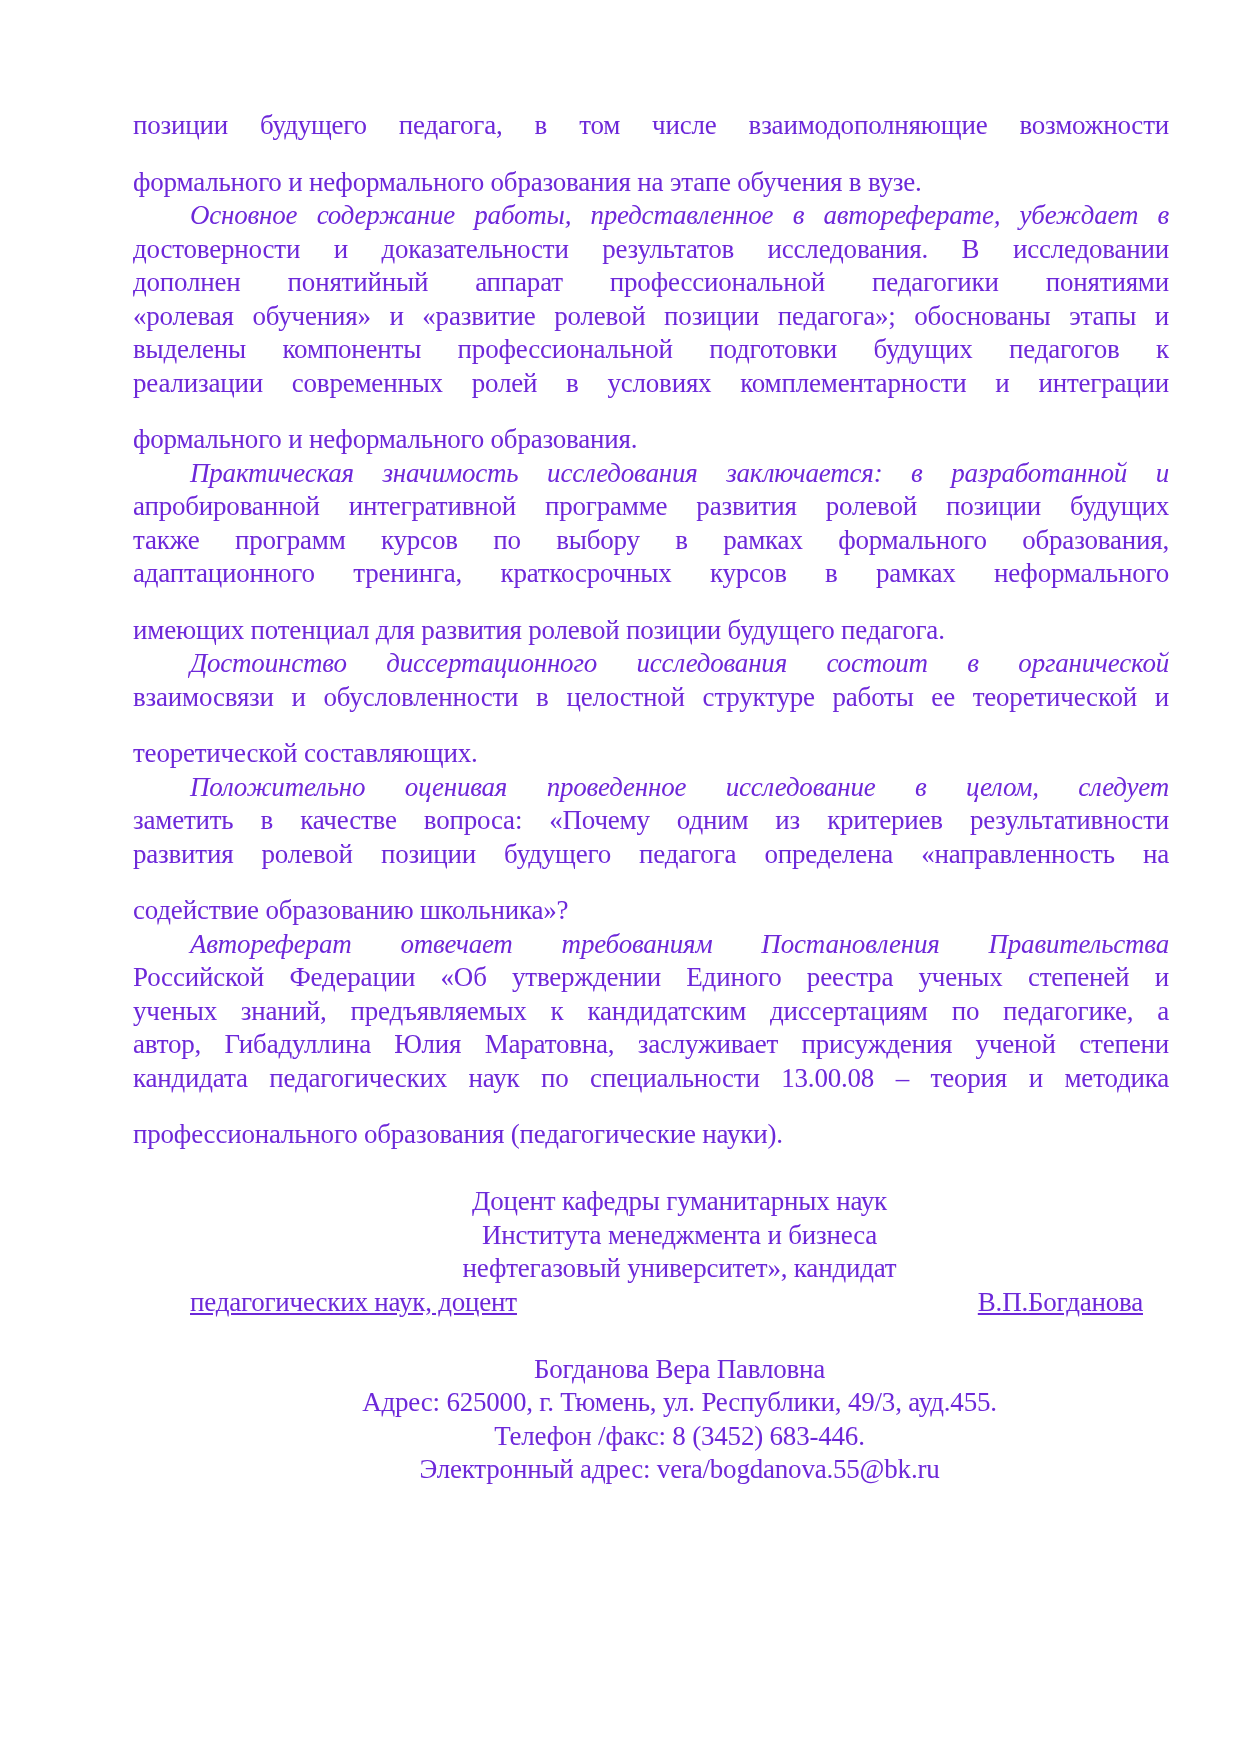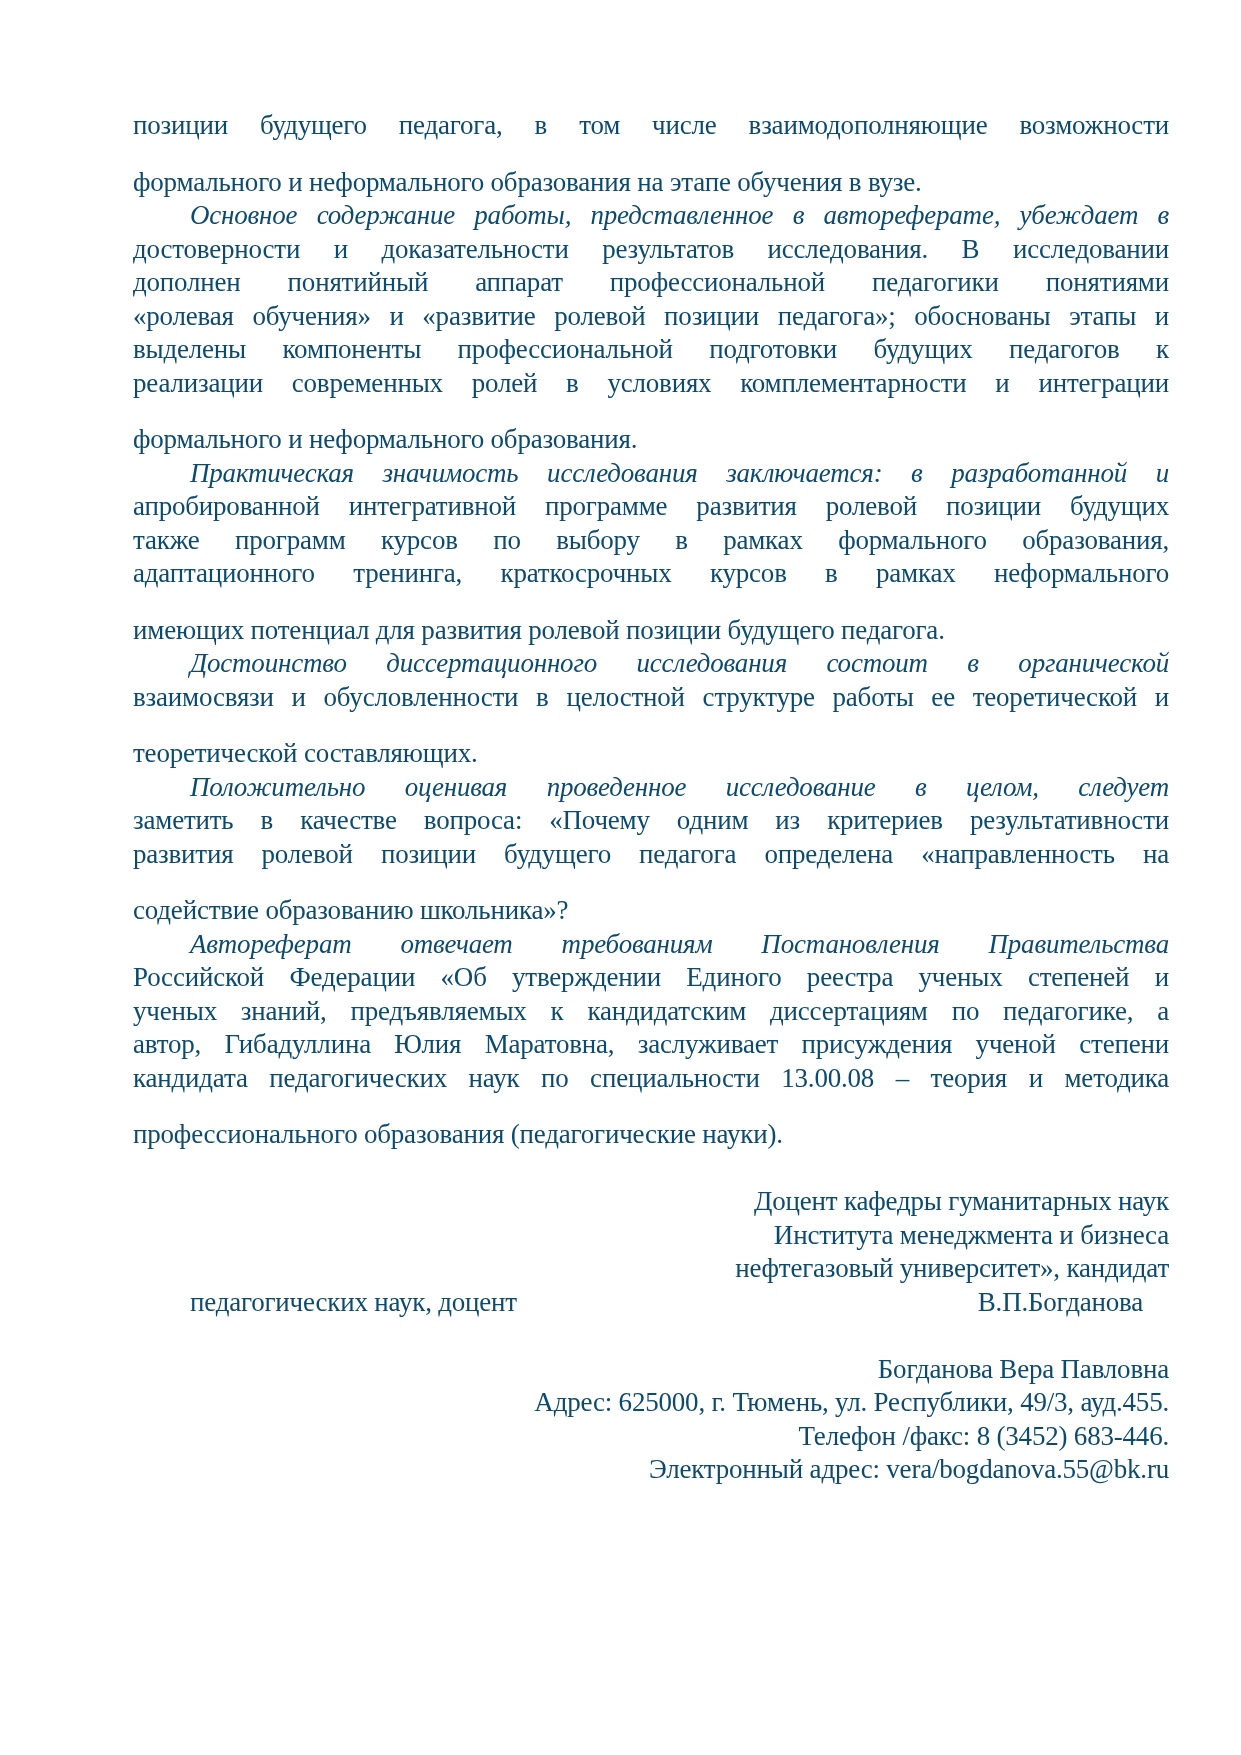--- a/index.html
+++ b/index.html
@@ -7,21 +7,21 @@
     padding: 0;
     background: #ffffff;
   }
   .page {
     position: relative;
     width: 1241px;
     height: 1690px;
     background: #ffffff;
     overflow: hidden;
     font-family: "Liberation Serif", "DejaVu Serif", serif;
-    color: #0c4a6e;
+    color: #6d28d9;
   }
   .content {
     position: absolute;
     left: 133px;
     top: 109px;
     width: 1036px;
     font-size: 27px;
     line-height: 33.5px;
     letter-spacing: -0.2px;
   }
@@ -39,26 +39,27 @@
   .line.last {
     text-align-last: left;
     margin-top: 23px;
   }
   .spacer-line {
     height: 33.5px;
   }
   .sig-line {
     height: 33.5px;
     margin-left: 57px;
-    text-align: right;
+    text-align: center;
   }
   .sig-line-flex {
     height: 33.5px;
     display: flex;
     align-items: flex-end;
+    text-decoration: underline;
   }
   .sig-line-flex .sig-left {
     margin-left: 57px;
   }
   .sig-line-flex .sig-fill {
     flex: 1 1 auto;
   }
   .sig-line-flex .sig-right {
     margin-right: 26px;
   }

